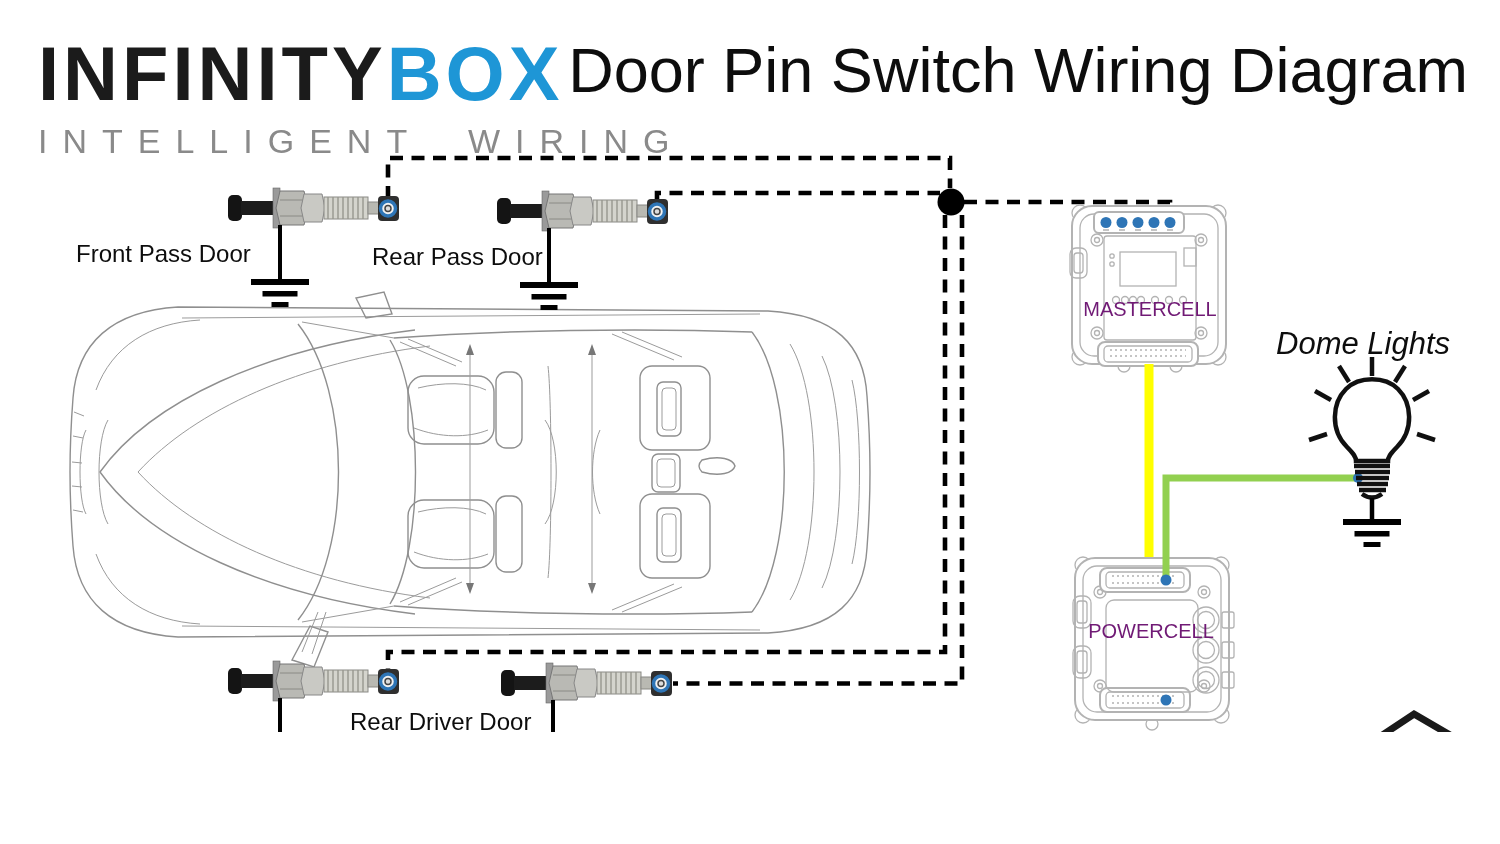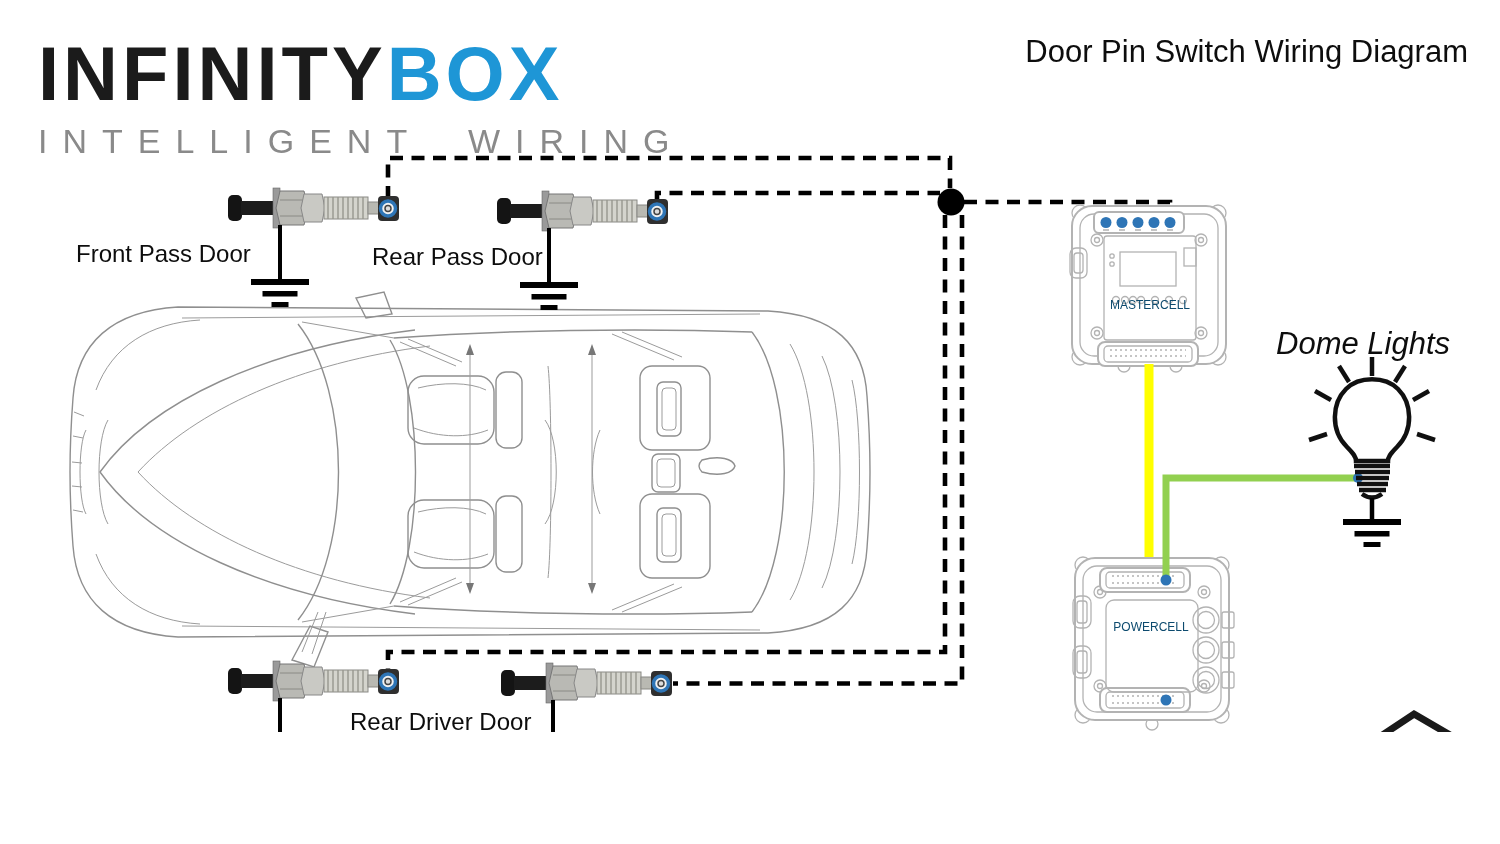--- a/index.html
+++ b/index.html
@@ -14,24 +14,24 @@
   }
   html,body{margin:0;padding:0;background:#fff;}
   body{width:1500px;height:844px;font-family:"Liberation Sans",sans-serif;color:var(--ink);}
   .canvas{position:relative;width:1500px;height:732px;overflow:hidden;background:#fff;}
   .abs{position:absolute;}
   
   .logo{left:38px;top:36px;line-height:1;}
   .logo-word{font-weight:bold;font-size:76px;letter-spacing:4px;color:#1b1b1b;font-family:"Liberation Sans",sans-serif;}
   .logo-word .accent{color:var(--brand-blue);}
   .tagline{margin-top:12px;font-size:34px;letter-spacing:15px;word-spacing:22px;color:var(--tagline-gray);font-weight:500;}
-  .title{right:32px;top:34px;font-size:31px;font-weight:300;color:#0d0d0d;letter-spacing:0;white-space:nowrap;}
+  .title{right:32px;top:34px;font-size:63px;font-weight:300;color:#0d0d0d;letter-spacing:0;white-space:nowrap;}
   
   .lbl{font-size:24px;color:#0d0d0d;white-space:nowrap;}
-  .unit-lbl{font-size:12px;color:#0c4a6e;white-space:nowrap;transform:translateX(-50%);letter-spacing:0;}
+  .unit-lbl{font-size:20px;color:#701a75;white-space:nowrap;transform:translateX(-50%);letter-spacing:0;}
   .dome-lbl{font-size:31px;color:#0d0d0d;white-space:nowrap;font-style:italic;}
   .note{left:14px;font-size:17.5px;color:#151515;white-space:nowrap;}
   svg .wire-dashed{stroke:#000;stroke-width:4.6;fill:none;stroke-dasharray:13 8.5;}
   svg .yellow{stroke:var(--wire-yellow);stroke-width:9;fill:none;}
   svg .green{stroke:var(--wire-green);stroke-width:7;fill:none;}
   svg .car{stroke:var(--car-gray);stroke-width:1.4;fill:none;}
   svg .car-thin{stroke:#9b9b9b;stroke-width:1;fill:none;}
   svg .unit{stroke:var(--unit-gray);stroke-width:2;fill:#fff;}
   svg .unit-thin{stroke:var(--unit-gray);stroke-width:1.3;fill:none;}
   svg .pin{fill:var(--terminal-blue);}

